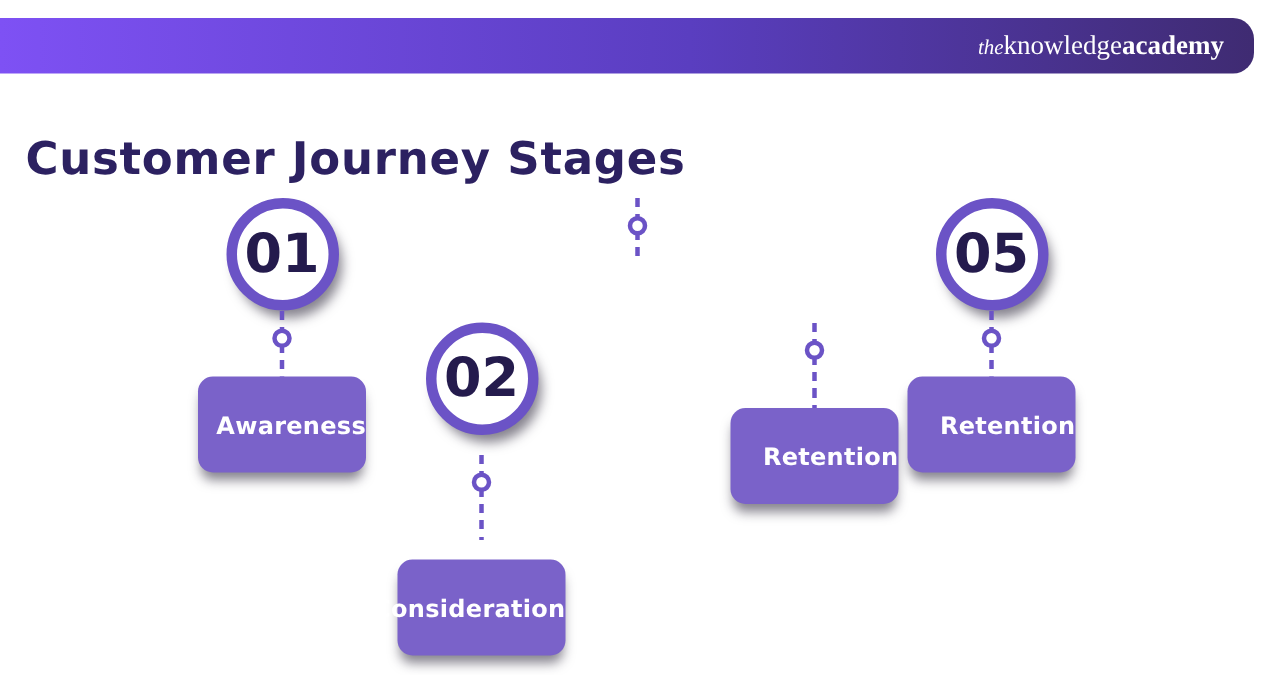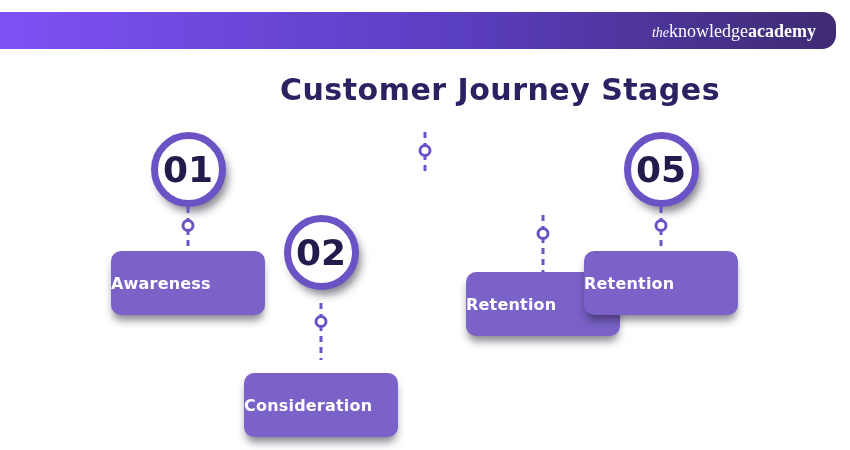--- a/index.html
+++ b/index.html
@@ -47,22 +47,22 @@
   .logo .the { font-style: italic; font-size: 14px; }
   .logo .kn  { font-weight: 400; }
   .logo .ac  { font-weight: 700; }
 
   
   .page-title {
     position: absolute;
     top: 72px;
     left: 0;
     width: 720px;
-    text-align: right;
-    margin: 0;
+    text-align: left;
+    margin: 17px;
     font-size: 30px;
     font-weight: 700;
     letter-spacing: 0.5px;
     color: var(--title_color, #2c2161);
   }
 
   
   .stage {
     position: absolute;
     width: 134px;
@@ -119,27 +119,27 @@
     transform: translateX(-50%);
     top: 12px;
     width: 7px;
     height: 7px;
     background: #ffffff;
     border: 3.5px solid var(--circle_border, #6b53c6);
     border-radius: 50%;
   }
 
   .stage-box {
-    width: 154px;
+    width: 112px;
     height: 64px;
     background: var(--box_fill, #7a62c9);
     border-radius: 10px;
     display: flex;
     align-items: center;
-    justify-content: flex-start;
+    justify-content: flex-end;
     box-shadow: 0 7px 8px -2px rgba(35, 30, 50, 0.55);
   }
   .stage-box .label {
     color: #ffffff;
     font-size: 16px;
     font-weight: 600;
     letter-spacing: 0.2px;
     text-align: center;
   }
 </style>

